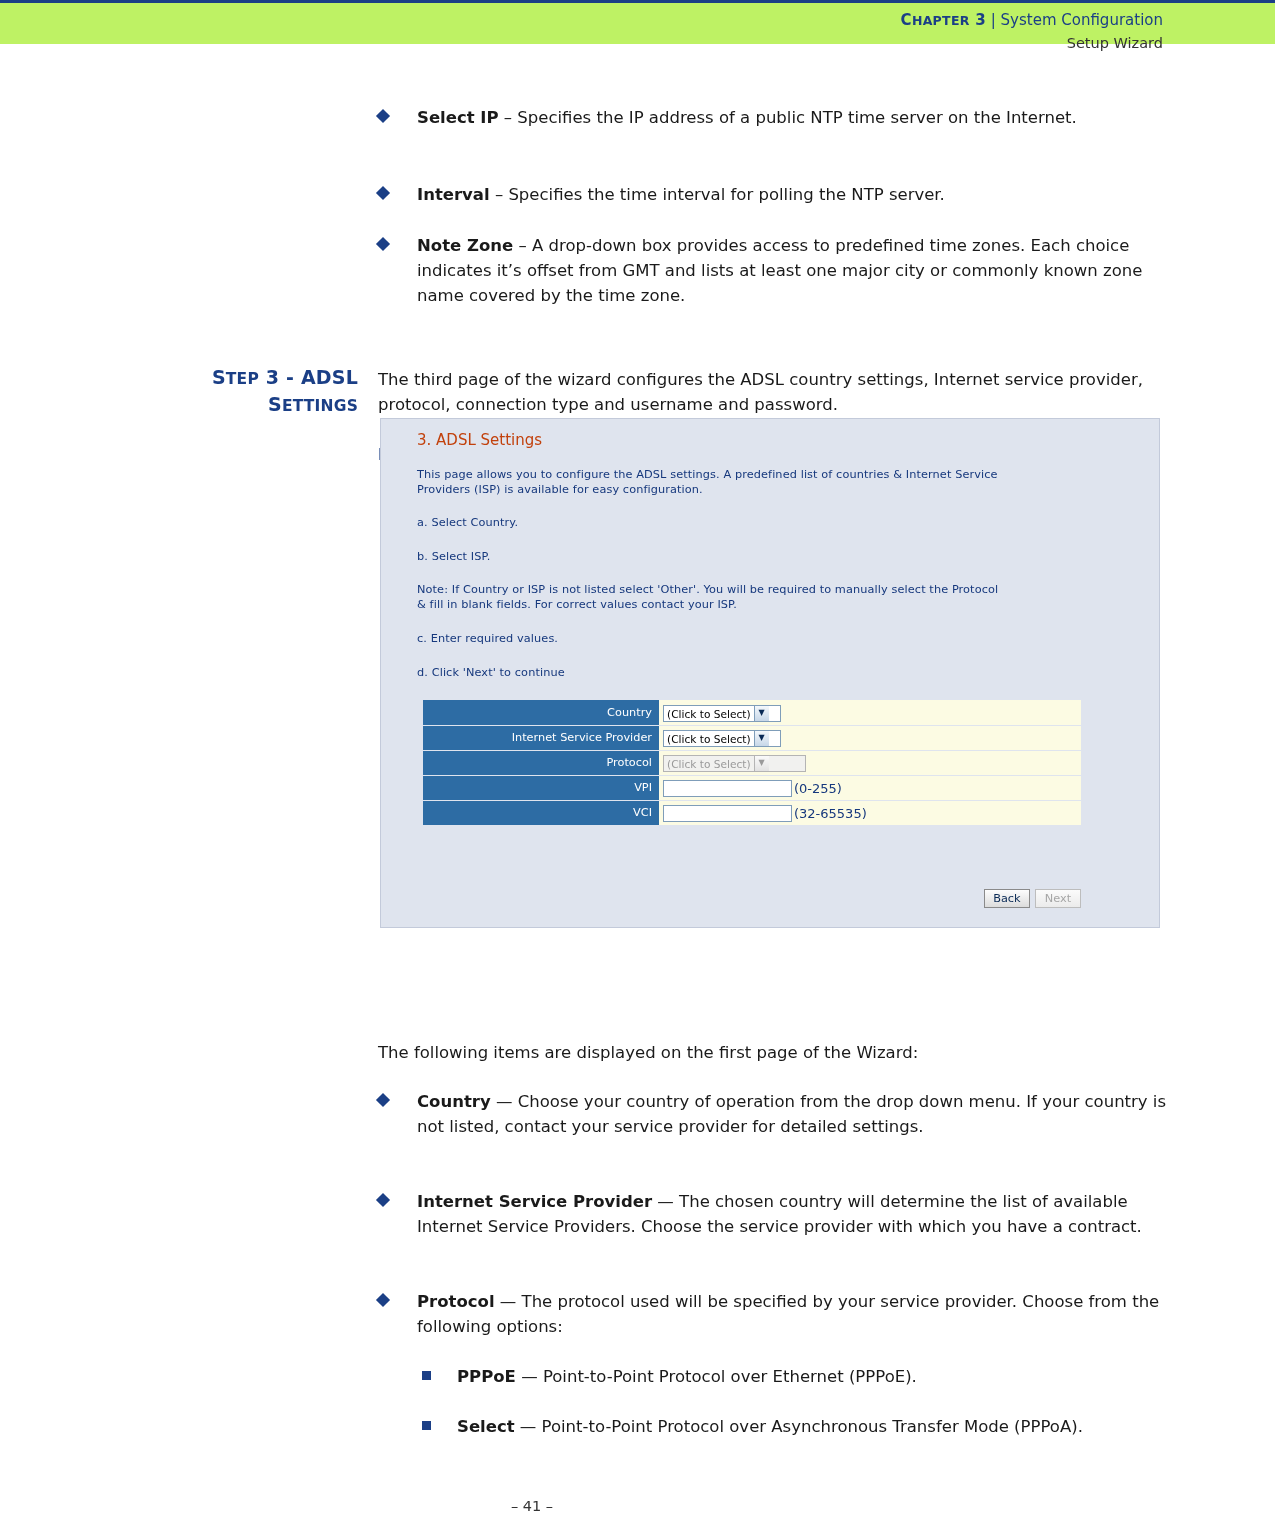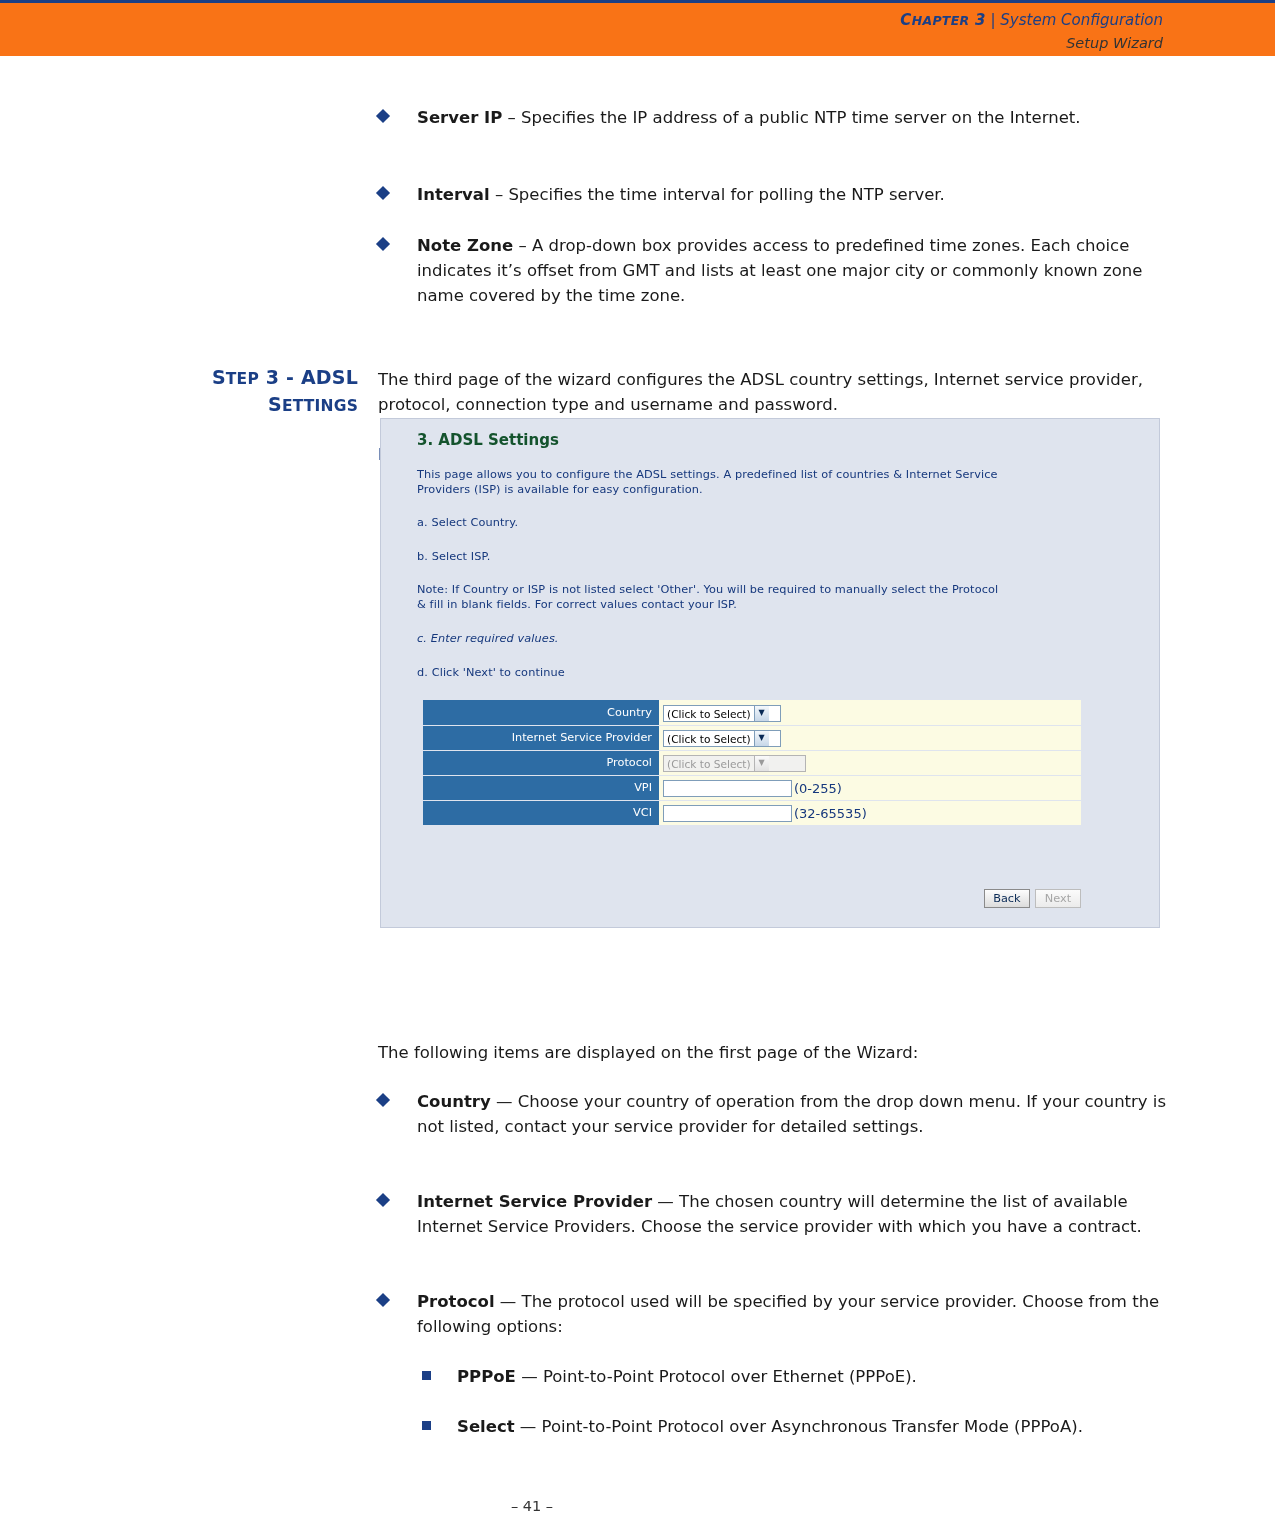--- a/index.html
+++ b/index.html
@@ -12,25 +12,24 @@
     height: 1532px;
     position: relative;
     font-family: "DejaVu Sans", sans-serif;
     color: #000000;
   }
   
   .page-header {
     position: absolute;
     top: 0; left: 0;
     width: 1275px;
-    height: 56px;
-    background: #f97316;
+    height: 44px;
+    background: #bef264;
     border-top: 3px solid #1b3f86;
     box-sizing: border-box;
-    font-style: italic;
   }
   .header-line1 {
     position: absolute;
     top: 8px;
     right: 112px;
     font-size: 15px;
     color: #1b3f86;
     white-space: nowrap;
   }
   .header-chapter {
@@ -130,22 +129,22 @@
     width: 780px;
     height: 510px;
     background: #dfe4ee;
     border: 1px solid #c3cada;
     box-sizing: border-box;
     font-family: "DejaVu Sans", sans-serif;
   }
   .fig-title {
     position: absolute;
     left: 36px; top: 12px;
-    color: #14532d;
-    font-weight: bold;
+    color: #c2410c;
+    font-weight: normal;
     font-size: 15px;
   }
   .fig-text {
     position: absolute;
     color: #16387d;
     font-size: 11.3px;
     line-height: 15px;
     letter-spacing: 0.1px;
   }
   .form-table {
@@ -266,21 +265,21 @@
     <span class="header-chapter">C<span class="small-caps">HAPTER</span> 3</span>
     <span class="header-sep">|</span>
     <span class="header-sysconf">System Configuration</span>
   </div>
   <div class="header-line2">Setup Wizard</div>
 </div>
 
 <div class="bullet-block" style="top:105px;">
   <div class="bullet">
     <span class="diamond"></span>
-    <b>Server IP</b><span> – Specifies the IP address of a public NTP time server on the Internet.</span>
+    <b>Select IP</b><span> – Specifies the IP address of a public NTP time server on the Internet.</span>
   </div>
 </div>
 
 <div class="bullet-block" style="top:182px;">
   <div class="bullet">
     <span class="diamond"></span>
     <b>Interval</b><span> – Specifies the time interval for polling the NTP server.</span>
   </div>
 </div>
 
@@ -305,21 +304,21 @@
 
   <div class="fig-text" style="left:36px; top:48px; width:700px;">This page allows you to configure the ADSL settings. A predefined list of countries &amp; Internet Service</div>
   <div class="fig-text" style="left:36px; top:63px; width:700px;">Providers (ISP) is available for easy configuration.</div>
 
   <div class="fig-text" style="left:36px; top:96px;">a. Select Country.</div>
   <div class="fig-text" style="left:36px; top:130px;">b. Select ISP.</div>
 
   <div class="fig-text" style="left:36px; top:163px; width:710px;">Note: If Country or ISP is not listed select 'Other'. You will be required to manually select the Protocol</div>
   <div class="fig-text" style="left:36px; top:178px; width:710px;">&amp; fill in blank fields. For correct values contact your ISP.</div>
 
-  <div class="fig-text" style="left:36px; top:212px;font-style:italic;">c. Enter required values.</div>
+  <div class="fig-text" style="left:36px; top:212px;">c. Enter required values.</div>
   <div class="fig-text" style="left:36px; top:246px;">d. Click 'Next' to continue</div>
 
   <table class="form-table">
     <tbody>
         <tr>
       <td class="label">Country</td>
       <td class="field">
         <span class="sel" style="width:118px;">
           <span>(Click to Select)</span><span class="arrow">▼</span>
         </span>

